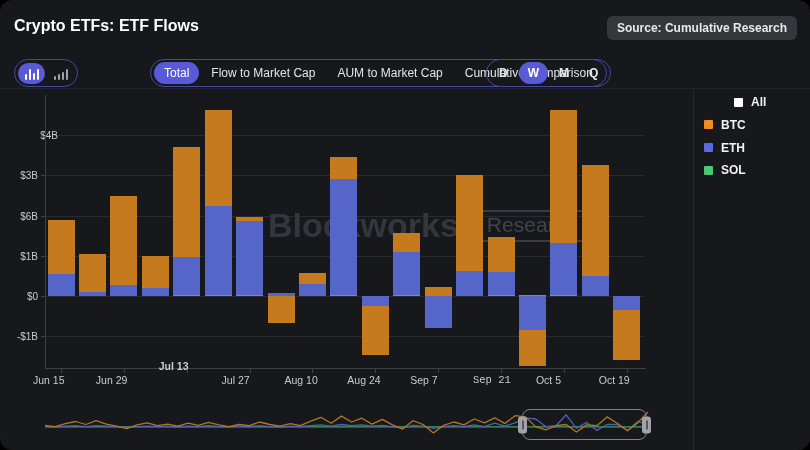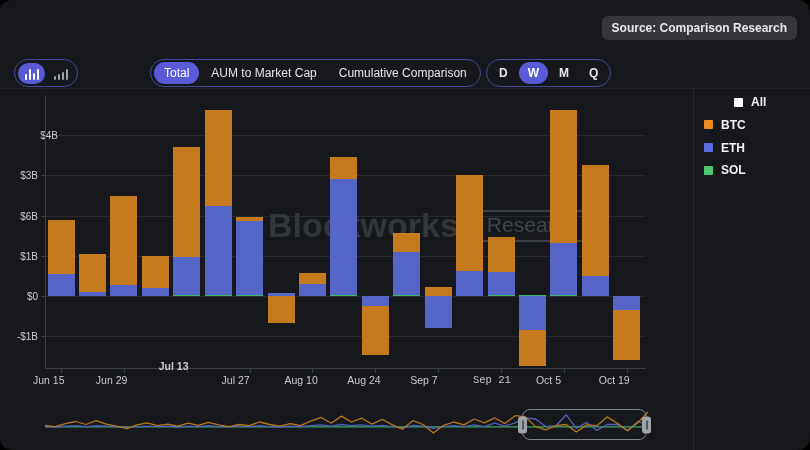--- a/index.html
+++ b/index.html
@@ -54,38 +54,40 @@
   .nav-handle{position:absolute;width:9px;height:17px;top:50%;transform:translateY(-50%);
     background:#A0A3A9;border-radius:3px;cursor:ew-resize;}
   .nav-handle::after{content:"";position:absolute;left:3.5px;top:4px;width:2px;height:9px;background:#55585E;}
   .nav-handle.left{left:-5px;}
   .nav-handle.right{right:-5px;}
 </style>
 </head>
 <body>
 
 <div class="app">
-  <div class="source-badge">Source: Comparison Research</div>
+  <div class="page-title">Crypto ETFs: ETF Flows</div>
+  <div class="source-badge">Source: Cumulative Research</div>
 
   <div class="pill-group" id="chartTypeGroup">
       <div class="icon-btn selected">
         <div class="icon-bar" style="height: 6px;"></div>
         <div class="icon-bar" style="height: 11px;"></div>
         <div class="icon-bar" style="height: 7px;"></div>
         <div class="icon-bar" style="height: 11px;"></div>
       </div>
       <div class="icon-btn">
         <div class="icon-bar" style="height: 4px;"></div>
         <div class="icon-bar" style="height: 6px;"></div>
         <div class="icon-bar" style="height: 8px;"></div>
         <div class="icon-bar" style="height: 11px;"></div>
       </div>
     </div>
   <div class="pill-group" id="tabsGroup">
       <div class="tab-item selected">Total</div>
+      <div class="tab-item">Flow to Market Cap</div>
       <div class="tab-item">AUM to Market Cap</div>
       <div class="tab-item">Cumulative Comparison</div>
     </div>
   <div class="pill-group" id="periodGroup">
       <div class="period-item">D</div>
       <div class="period-item selected">W</div>
       <div class="period-item">M</div>
       <div class="period-item">Q</div>
     </div>
 

